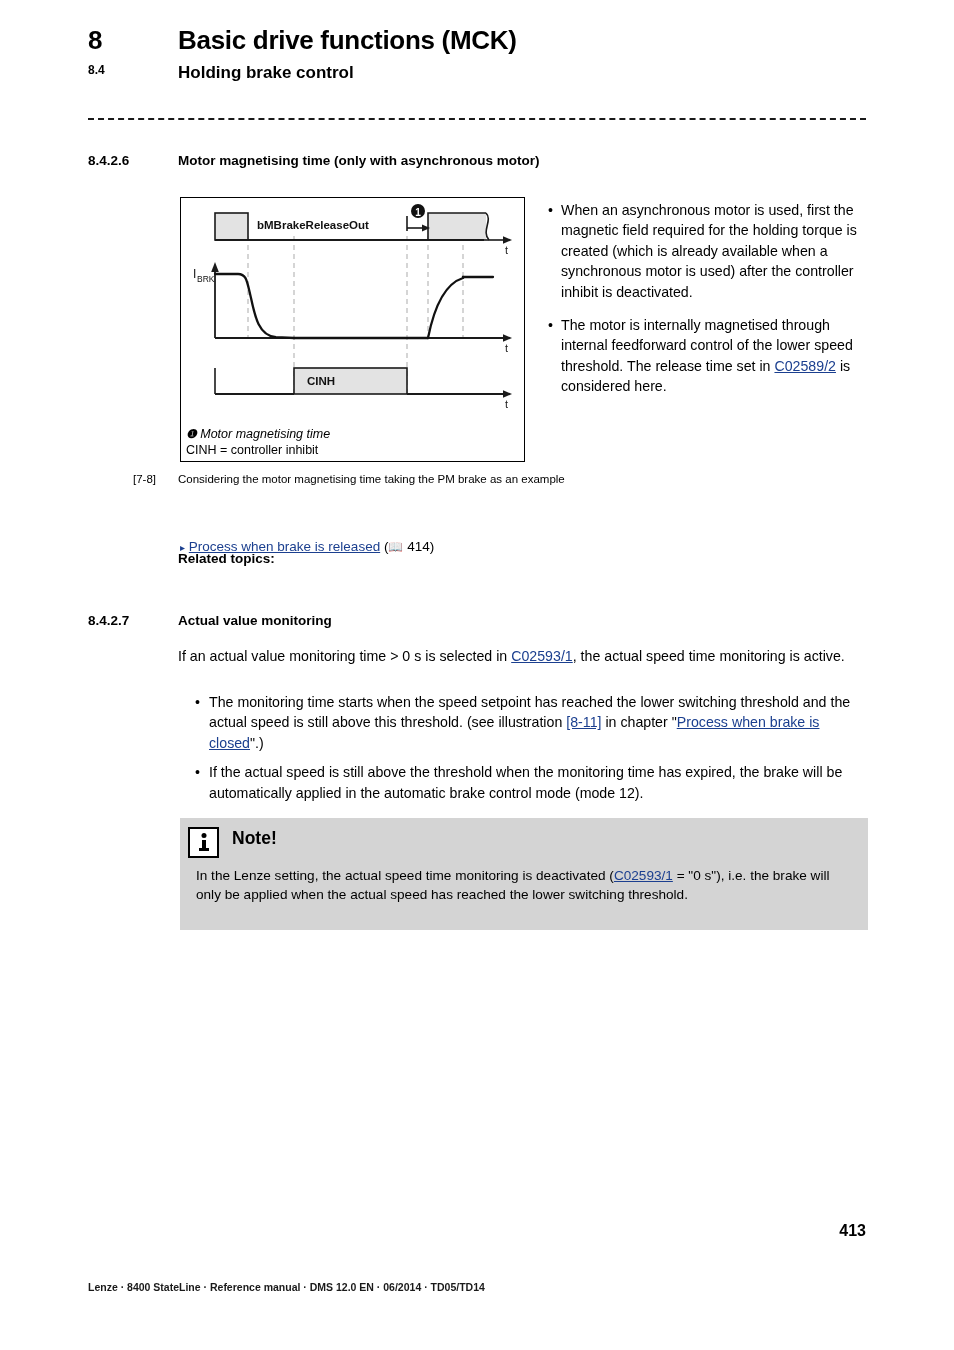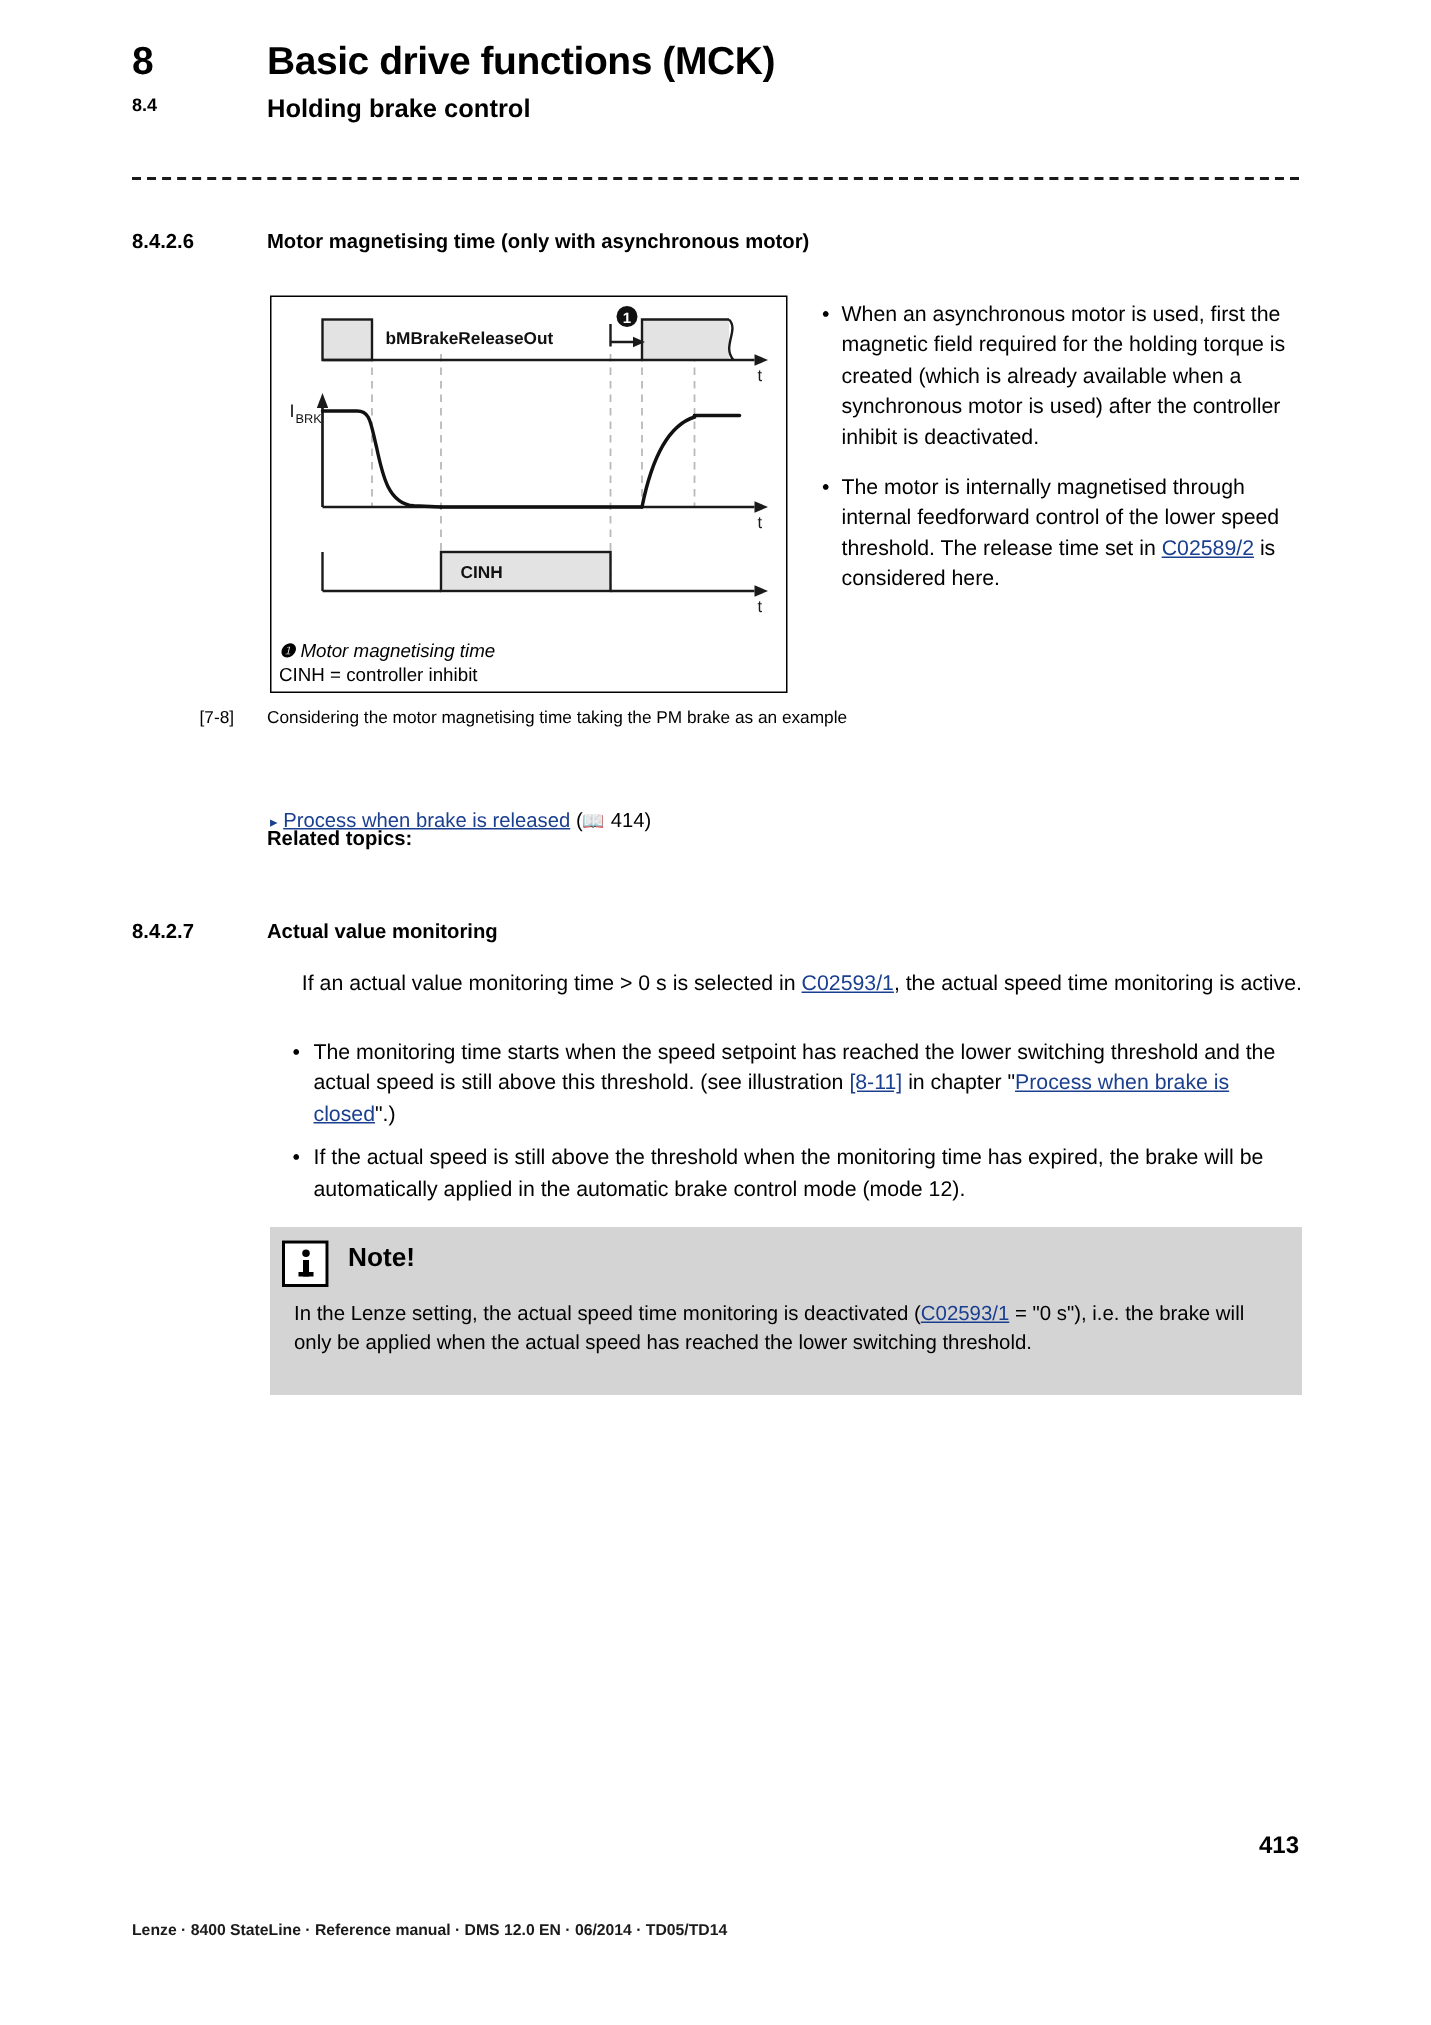--- a/index.html
+++ b/index.html
@@ -146,21 +146,21 @@
   .tri { font-size: 10px; color: #1b3f8f; }
 
   
   .body-para {
     position: absolute;
     left: 178px;
     width: 690px;
     font-size: 14.2px;
     line-height: 20.4px;
   }
-  #para-827 { top: 646px; text-align: right; }
+  #para-827 { top: 646px; }
 
   .bullet-list {
     position: absolute;
     left: 195px; top: 692px;
     width: 675px;
   }
   .bl-item {
     position: relative;
     padding-left: 14px;
     font-size: 14.2px;

